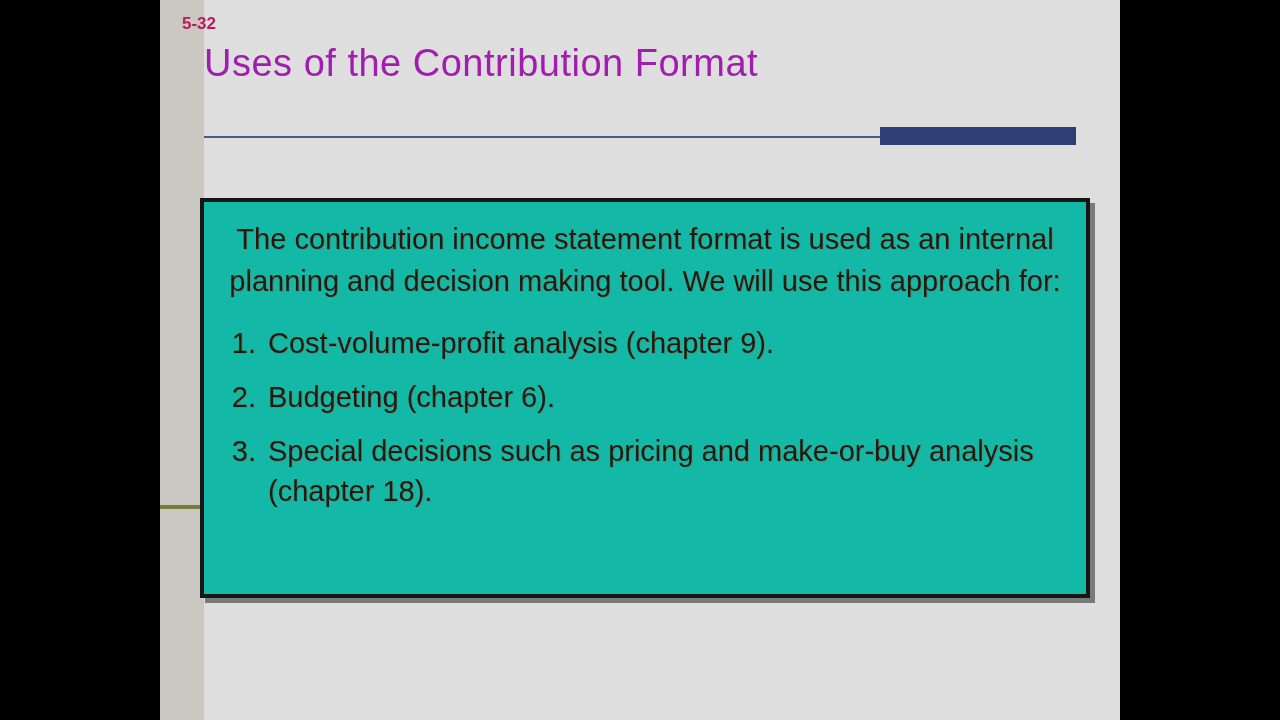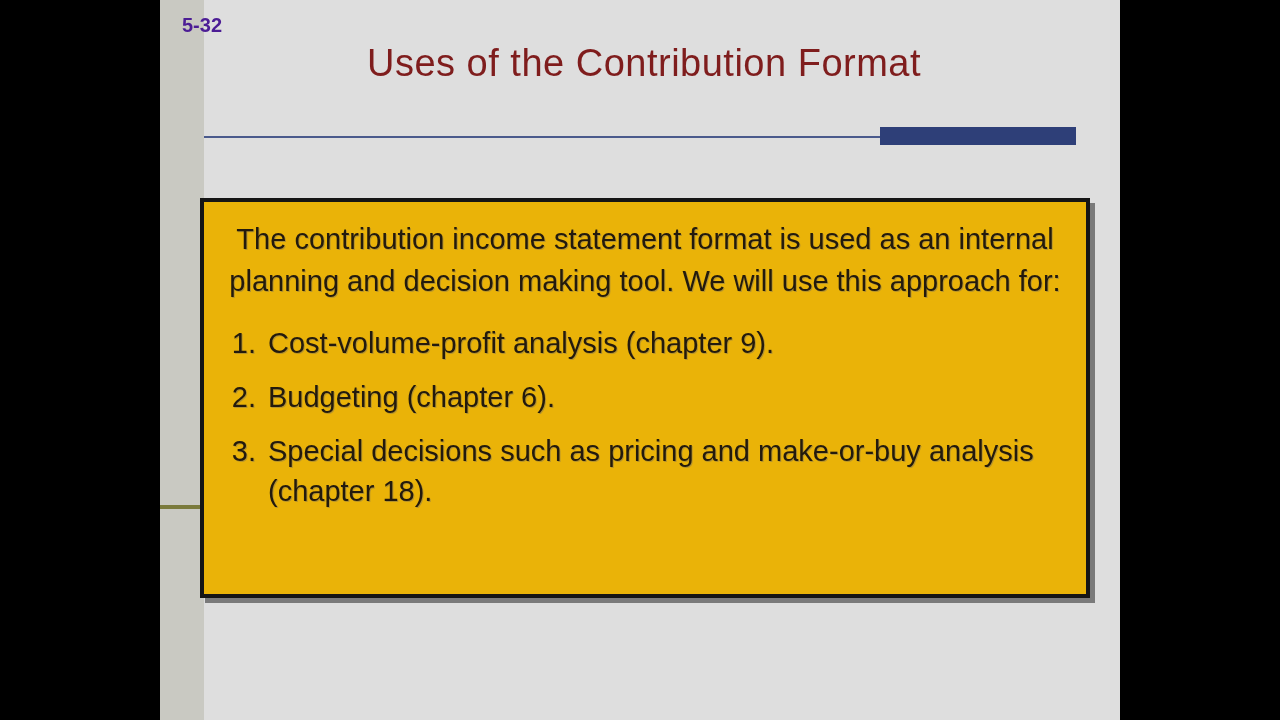--- a/index.html
+++ b/index.html
@@ -47,34 +47,34 @@
     top: 505px;
     width: 44px;
     height: 4px;
     background: #7a7a3c;
   }
 
   .slide-number {
     position: absolute;
     left: 22px;
     top: 14px;
-    font-size: 20px;
+    font-size: 17px;
     font-weight: bold;
-    color: #4c1d95;
+    color: #be185d;
     letter-spacing: 0px;
   }
 
   .slide-title {
     position: absolute;
     left: 44px;
     top: 42px;
     width: 880px;
-    text-align: center;
+    text-align: left;
     font-size: 38px;
-    color: #7f1d1d;
+    color: #a21caf;
     font-weight: normal;
     letter-spacing: 0.5px;
   }
 
   .title-rule {
     position: absolute;
     left: 44px;
     top: 136px;
     width: 872px;
     height: 2px;
@@ -90,21 +90,21 @@
     background: #2e3f78;
   }
 
   
   .content-box {
     position: absolute;
     left: 40px;
     top: 198px;
     width: 890px;
     height: 400px;
-    background: #eab308;
+    background: #14b8a6;
     border: 4px solid #151515;
     box-sizing: border-box;
     box-shadow: 5px 5px 0 rgba(0,0,0,0.45);
   }
 
   .intro {
     margin: 16px 24px 0 24px;
     text-align: center;
     font-size: 29px;
     line-height: 1.45;

